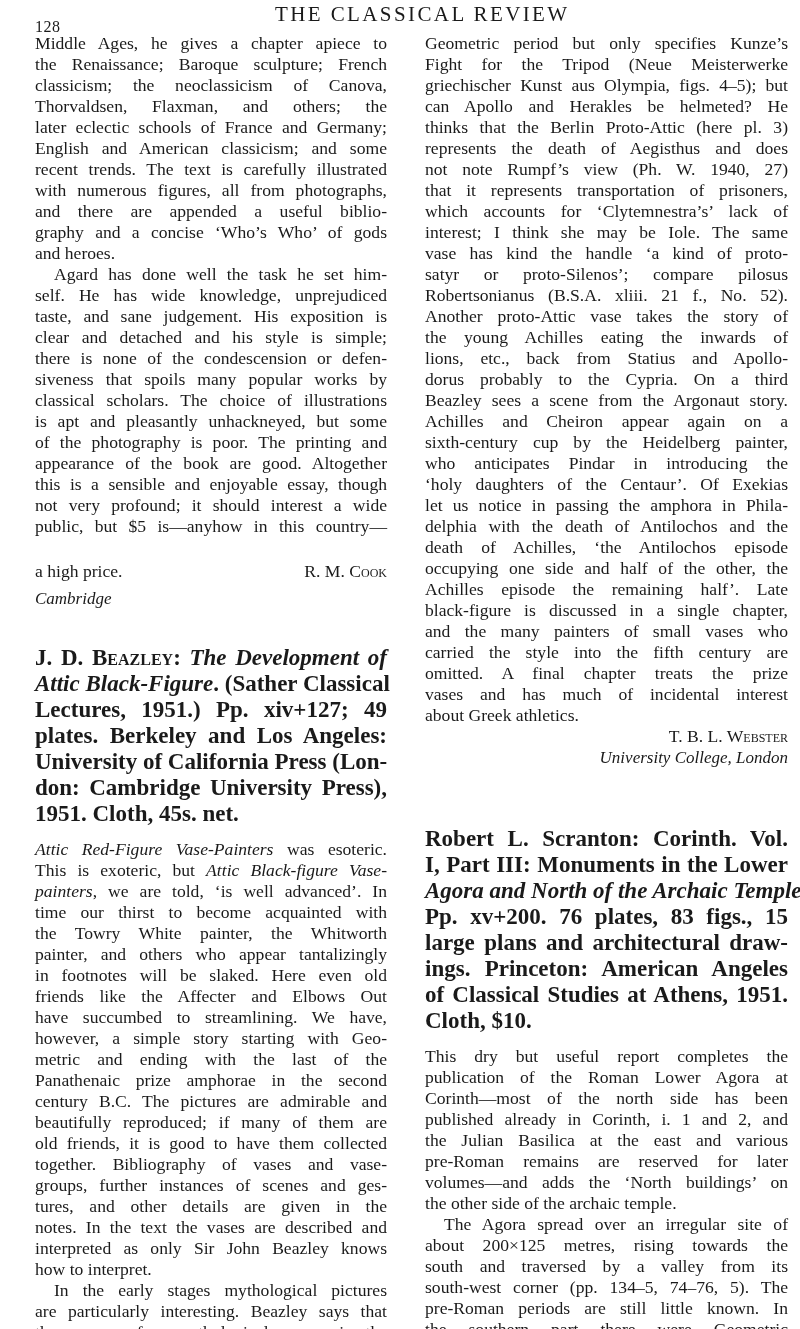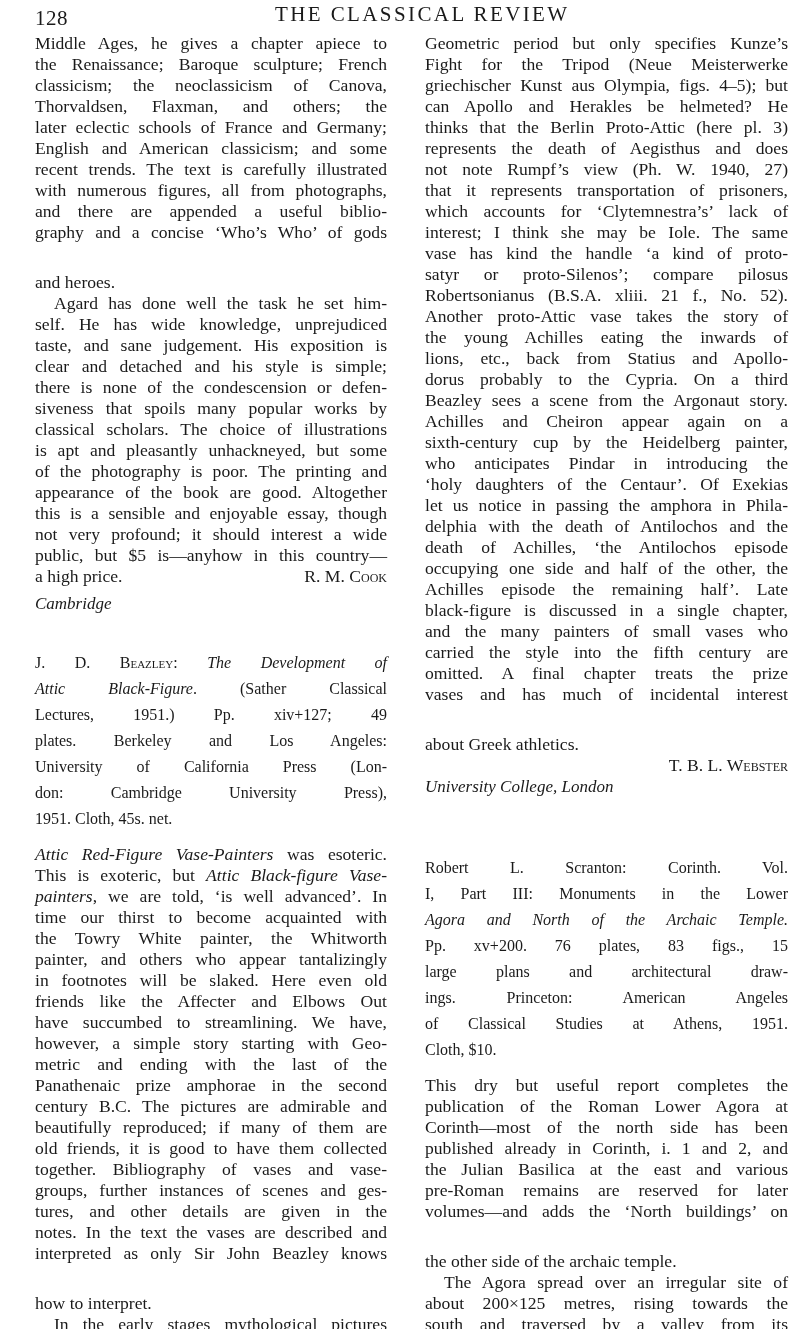--- a/index.html
+++ b/index.html
@@ -18,22 +18,22 @@
     .page-header {
       position: absolute;
       top: 2px;
       left: 35px;
       width: 752px;
       height: 28px;
     }
     .page-number {
       position: absolute;
       left: 0;
-      top: 4px;
-      font-size: 21px;
+      top: 16px;
+      font-size: 16px;
       letter-spacing: 0.5px;
     }
     .running-title {
       position: absolute;
       left: 240px;
       top: 0;
       font-size: 21px;
       letter-spacing: 2.4px;
     }
     .column {
@@ -46,34 +46,35 @@
 
     .line {
       display: block;
       font-size: 17.6px;
       line-height: 21px;
       height: 21px;
       white-space: nowrap;
       text-align: justify;
       text-align-last: justify;
     }
-    .line.last { text-align-last: left; margin-top: 29px; }
+    .line.last { text-align-last: left; }
     .line.indent { padding-left: 19px; }
     .line.right { text-align: right; text-align-last: right; }
     .sc { font-variant: small-caps; }
     i, .it { font-style: italic; }
 
     .head-line {
       display: block;
-      font-size: 16px;
+      font-size: 23px;
       line-height: 26px;
       height 26px;
       white-space: nowrap;
       text-align: justify;
       text-align-last: justify;
+      font-weight: bold;
     }
     .head-line.last { text-align-last: left; }
 
     .affil {
       display: block;
       font-size: 17px;
       line-height: 21px;
       font-style: italic;
       margin-top: 6px;
     }
@@ -112,21 +113,21 @@
       <span class="line">clear and detached and his style is simple;</span>
       <span class="line">there is none of the condescension or defen-</span>
       <span class="line">siveness that spoils many popular works by</span>
       <span class="line">classical scholars. The choice of illustrations</span>
       <span class="line">is apt and pleasantly unhackneyed, but some</span>
       <span class="line">of the photography is poor. The printing and</span>
       <span class="line">appearance of the book are good. Altogether</span>
       <span class="line">this is a sensible and enjoyable essay, though</span>
       <span class="line">not very profound; it should interest a wide</span>
       <span class="line">public, but $5 is—anyhow in this country—</span>
-      <span class="line" style="text-align:right;text-align-last:left;position:relative;">
+      <span class="line" style="text-align:right;text-align-last:left;position:relative;margin-top:24px;">
         <span>a high price.</span>
         <span class="sc" style="position:absolute;right:0;font-family:Liberation Serif, serif;">R. M. Cook</span>
       </span>
     </div>
     <span class="affil">Cambridge</span>
   </div>
 
   <div class="gap-l"></div>
 
   <div>
@@ -205,21 +206,21 @@
     <span class="line">death of Achilles, ‘the Antilochos episode</span>
     <span class="line">occupying one side and half of the other, the</span>
     <span class="line">Achilles episode the remaining half’. Late</span>
     <span class="line">black-figure is discussed in a single chapter,</span>
     <span class="line">and the many painters of small vases who</span>
     <span class="line">carried the style into the fifth century are</span>
     <span class="line">omitted. A final chapter treats the prize</span>
     <span class="line">vases and has much of incidental interest</span>
     <span class="line last">about Greek athletics.</span>
     <span class="line right sc">T. B. L. Webster</span>
-    <span class="affil" style="margin-top:0;">University College, London</span>
+    <span class="affil" style="margin-top:0;text-align:right;">University College, London</span>
   </div>
 
   <div class="gap-xl"></div>
 
   <div>
     <div>
       <span class="head-line">Robert L. Scranton: Corinth. Vol.</span>
       <span class="head-line">I, Part III: Monuments in the Lower</span>
       <span class="head-line it">Agora and North of the Archaic Temple.</span>
       <span class="head-line">Pp. xv+200. 76 plates, 83 figs., 15</span>

